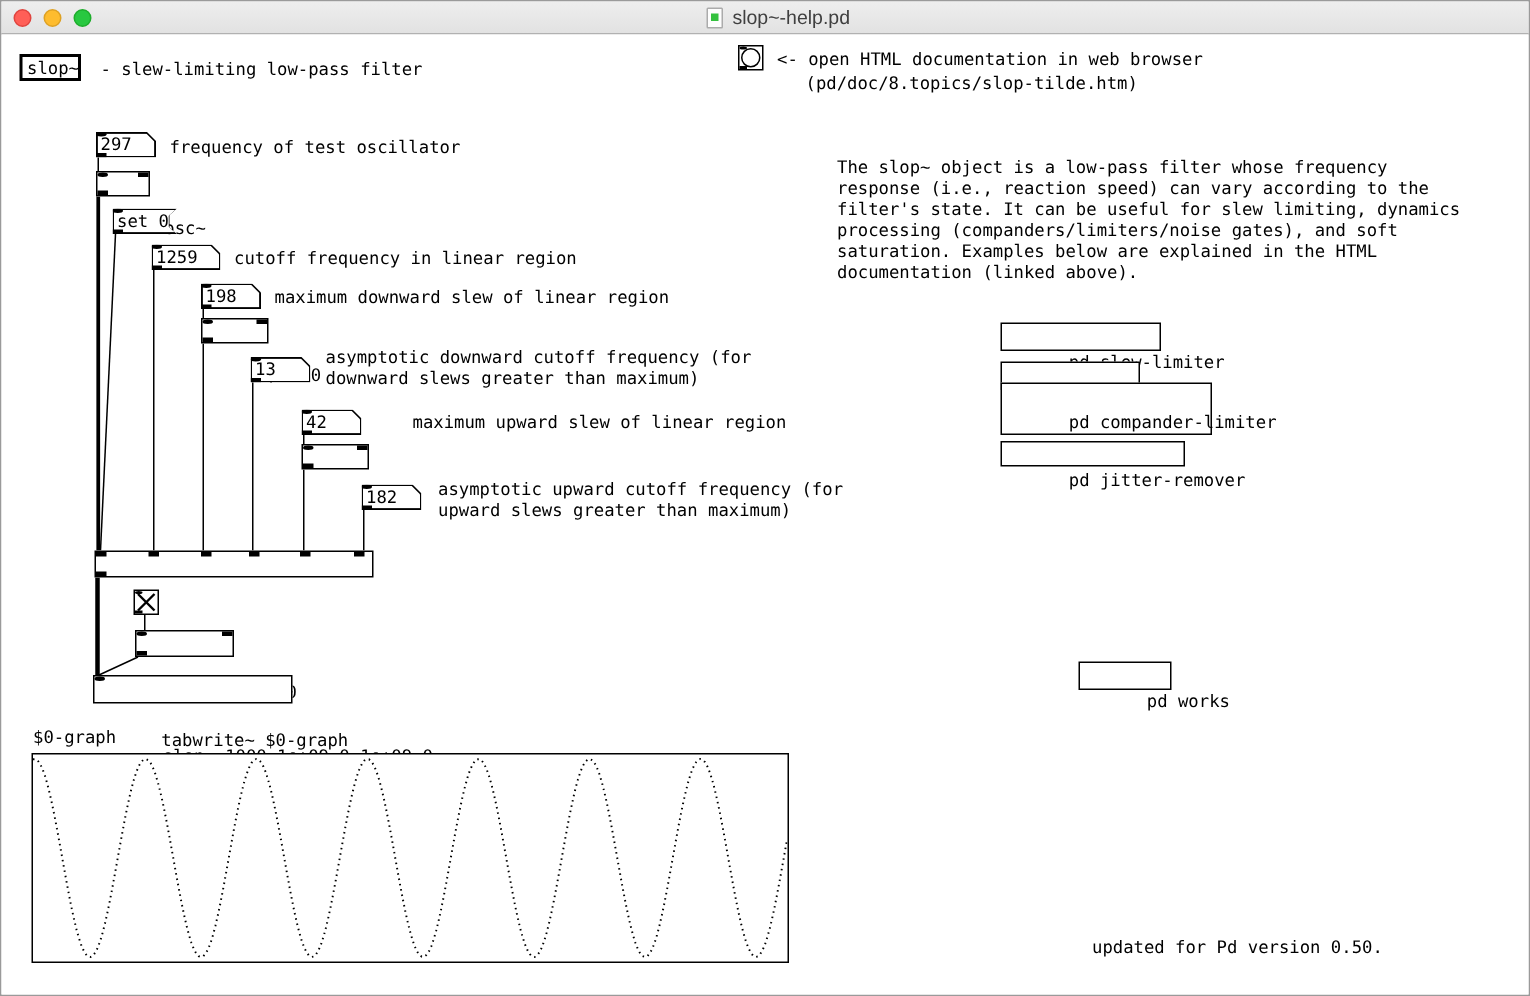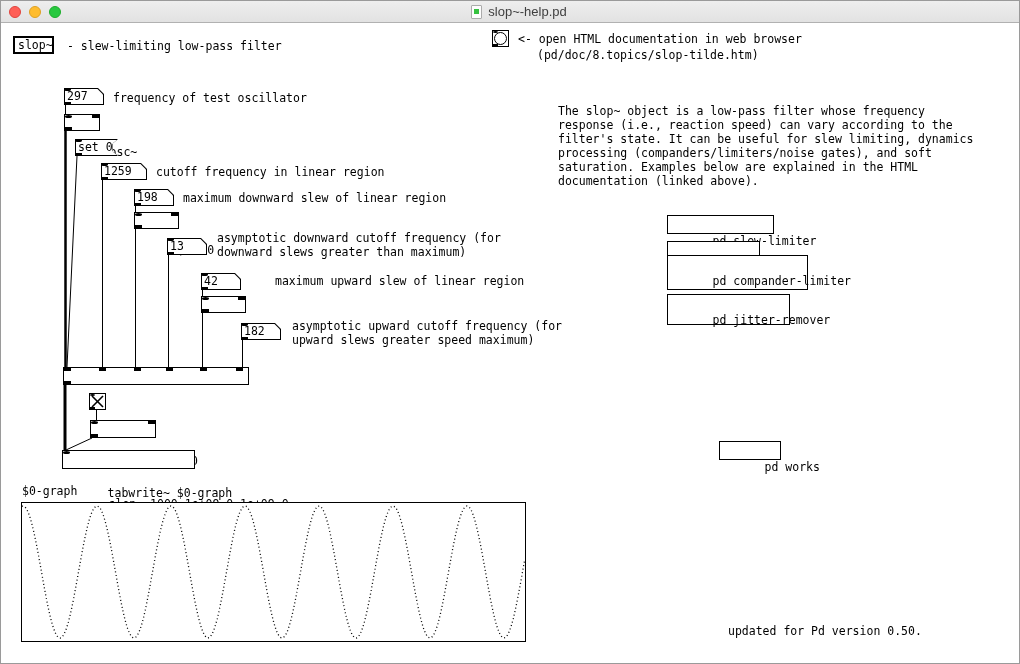--- a/index.html
+++ b/index.html
@@ -163,21 +163,21 @@
       <span>/ 100</span>
     </div>
 
     <div class="box num" style="left:240px; top:300px; width:40px;">
       <span class="face"></span>
         <span class="nub tl"></span>
         <span class="nub bl"></span>
       <span class="boxtxt">182</span>
     </div>
     <span class="comment" style="left:291px; top:296px;">asymptotic upward cutoff frequency (for
-upward slews greater speed maximum)</span>
+upward slews greater than maximum)</span>
 
     <div class="box obj" style="left:62px; top:344px; width:186px;">
       <span class="nub" style="left:0; top:0;"></span>
       <span class="nub" style="left:35px; top:0;"></span>
       <span class="nub" style="left:70px; top:0;"></span>
       <span class="nub" style="left:102px; top:0;"></span>
       <span class="nub" style="left:136px; top:0;"></span>
       <span class="nub" style="left:172px; top:0;"></span>
       <span class="nub bl"></span>
       <span>slop~ 1000 1e+09 0 1e+09 0</span>
@@ -211,21 +211,21 @@
 
     <div class="box obj" style="left:666px; top:192px; width:107px; height:19px; line-height:17px;">
       <span>pd slew-limiter</span>
     </div>
     <div class="box obj" style="left:666px; top:218px; width:93px; height:19px; line-height:17px;">
       <span>pd peak-meter</span>
     </div>
     <div class="box obj" style="left:666px; top:232px; width:141px; height:35px; line-height:17px;">
       <span>pd compander-limiter</span>
     </div>
-    <div class="box obj" style="left:666px; top:271px; width:123px; height:31px; line-height:17px;">
+    <div class="box obj" style="left:666px; top:271px; width:123px; height:17px; line-height:17px;">
       <span>pd jitter-remover</span>
     </div>
 
     <div class="box obj" style="left:718px; top:418px; width:62px; height:19px; line-height:17px;">
       <span>pd works</span>
     </div>
 
     <span class="comment" style="left:727px; top:601px;">updated for Pd version 0.50.</span>
 
     <span class="comment" style="left:21px; top:461px;">$0-graph</span>

